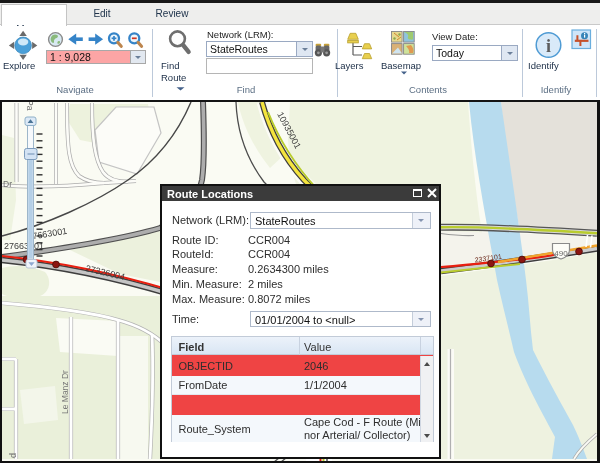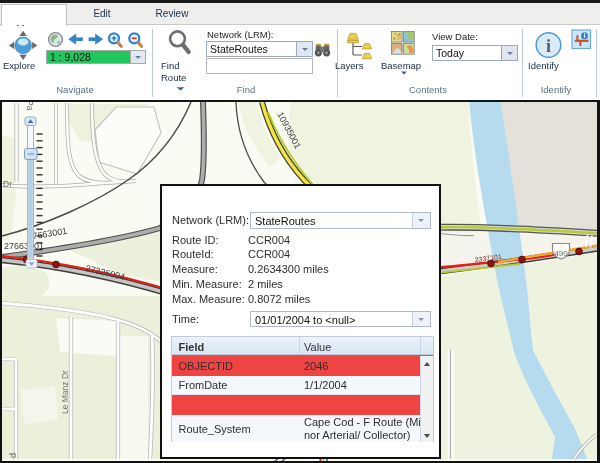--- a/index.html
+++ b/index.html
@@ -115,21 +115,21 @@
   <rect x="584" y="33" width="1.2" height="1.1" fill="#fff"></rect>
 </svg>
 
 <div class="btxt" style="left:3px;top:60px;width:40px">Explore</div>
 <div class="btxt" style="left:161px;top:60px;width:40px">Find</div>
 <div class="btxt" style="left:161px;top:72px;width:40px">Route</div>
 <div class="btxt" style="left:335px;top:60px;width:40px">Layers</div>
 <div class="btxt" style="left:381px;top:60px;width:46px">Basemap</div>
 <div class="btxt" style="left:528px;top:60px;width:42px">Identify</div>
 
-<div class="abs" style="left:46px;top:50px;width:100px;height:14px;background:#22c55e;border:1px solid #a8a8a8">
+<div class="abs" style="left:46px;top:50px;width:100px;height:14px;background:#fca5a5;border:1px solid #a8a8a8">
   <div class="abs" style="left:3px;top:0px;font-size:10.5px;color:#111;line-height:13px">1 : 9,028</div>
   <div class="abs" style="right:0;top:0;width:15px;height:12px;background:#e2e8f0;border-left:1px solid #a8a8a8">
     <div class="abs" style="left:4px;top:5px;width:0;height:0;border-left:3.5px solid transparent;border-right:3.5px solid transparent;border-top:3.5px solid #6b7f99"></div>
   </div>
 </div>
 
 <div class="rlbl" style="left:207px;top:29px">Network (LRM):</div>
 <div class="abs" style="left:206px;top:41px;width:107px;height:16px;background:#fff;border:1px solid #9aa9c2">
   <div class="abs" style="left:3px;top:1px;font-size:10.5px;color:#111;line-height:13px">StateRoutes</div>
   <div class="abs" style="right:0;top:0;width:16px;height:14px;background:#dfe7f2;border-left:1px solid #9aa9c2">
@@ -292,20 +292,27 @@
     <polygon points="31.5,266 28.4,262.3 34.6,262.3" fill="#8fa8d0"></polygon>
   </g>
 
   <rect x="0" y="102" width="2" height="359" fill="#111"></rect>
   <rect x="597" y="102" width="3" height="359" fill="#111"></rect>
 </svg>
 
 <div class="abs" style="left:0;top:461px;width:600px;height:2px;background:#111"></div>
 
 <div class="abs" style="left:160px;top:184px;width:281px;height:275px;background:#fff;border:2px solid #111">
+  <div class="abs" style="left:0;top:0;width:277px;height:15px;background:#3b3b3b">
+    <div class="abs" style="left:5px;top:1.5px;font-size:11px;font-weight:bold;color:#fff;line-height:12px">Route Locations</div>
+    <div class="abs" style="left:251px;top:3px;width:9px;height:7.5px;border:1.4px solid #fff;border-top-width:2.6px"></div>
+    <svg class="abs" style="left:265px;top:2px" width="10" height="10" viewBox="0 0 10 10">
+        <path d="M1,1 L9,9 M9,1 L1,9" stroke="#fff" stroke-width="2"></path>
+      </svg>
+  </div>
 
   <div class="lbl" style="left:10px;top:28px;color:#2e2e2e">Network (LRM):</div>
   <div class="lbl" style="left:10px;top:47.5px;color:#2e2e2e">Route ID:</div>
   <div class="lbl" style="left:10px;top:62px;color:#2e2e2e">RouteId:</div>
   <div class="lbl" style="left:10px;top:77px;color:#2e2e2e">Measure:</div>
   <div class="lbl" style="left:10px;top:92px;color:#2e2e2e">Min. Measure:</div>
   <div class="lbl" style="left:10px;top:107px;color:#2e2e2e">Max. Measure:</div>
   <div class="lbl" style="left:10px;top:126.5px;color:#2e2e2e">Time:</div>
   <div class="lbl" style="left:86px;top:47.5px;color:#2e2e2e">CCR004</div>
   <div class="lbl" style="left:86px;top:62px;color:#2e2e2e">CCR004</div>

